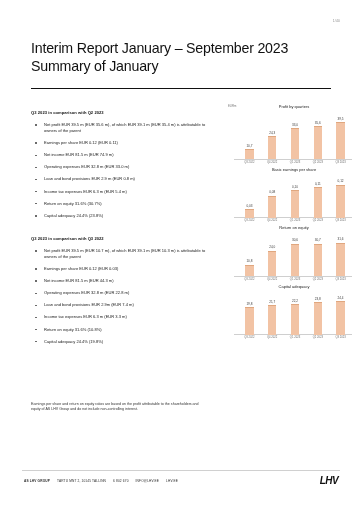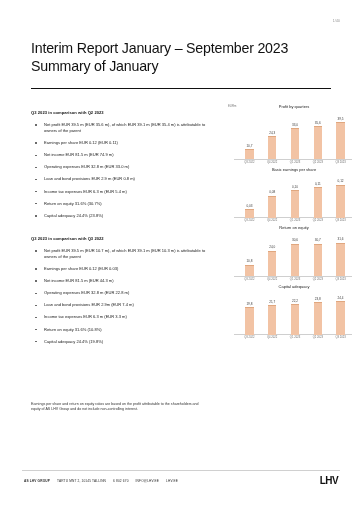--- a/index.html
+++ b/index.html
@@ -173,20 +173,21 @@
     font-size: 3.2px;
     letter-spacing: .15px;
     color: #2a2a2a;
   }
   .footer .brandname { font-weight: bold; }
   .logo {
     position: absolute;
     right: 24px; top: 475px;
     font-size: 10px;
     font-weight: bold;
+    font-style: italic;
     letter-spacing: -0.6px;
     color: #111;
     padding-left: 38px;
   }
 </style>
 </head>
 <body>
 
 <div class="page">
 

